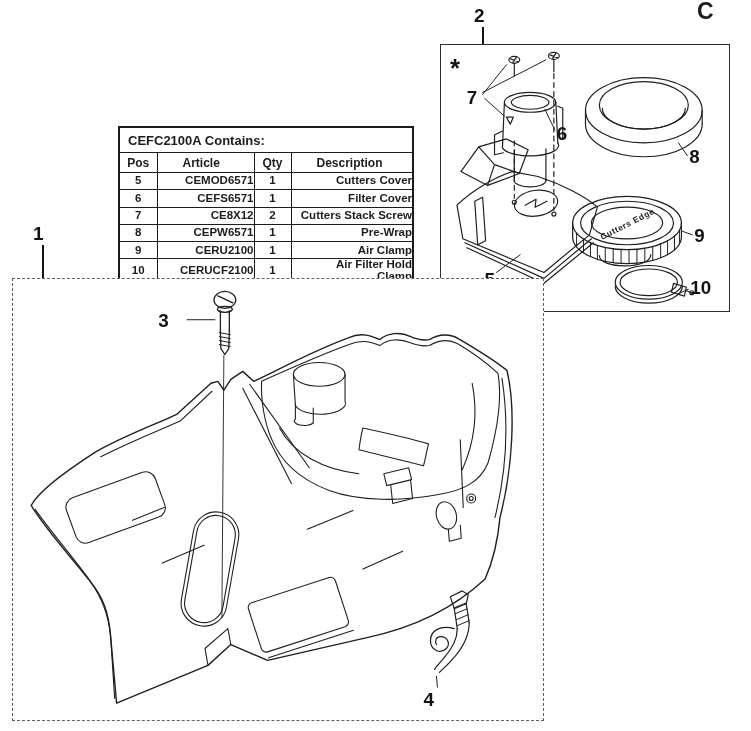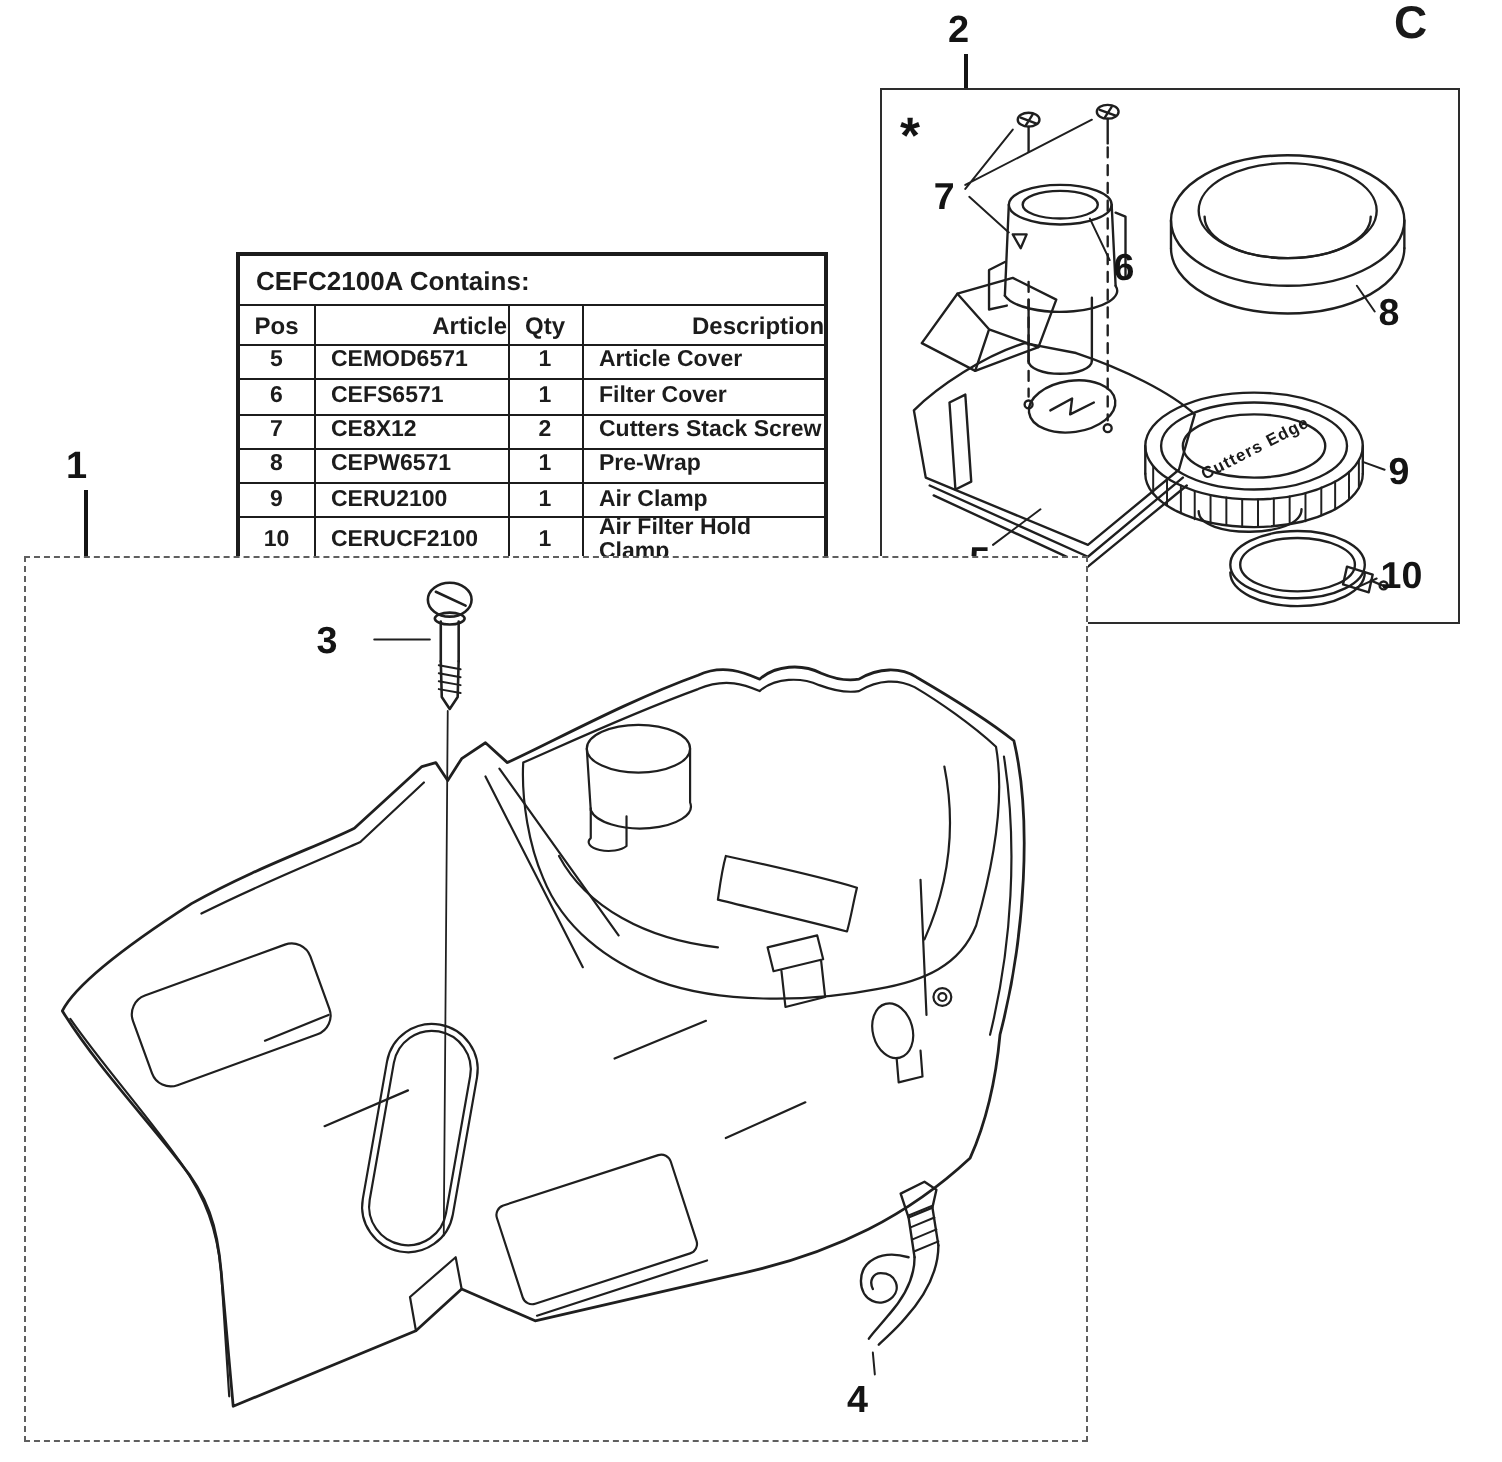--- a/index.html
+++ b/index.html
@@ -4,23 +4,23 @@
 <style>
   html,body{margin:0;padding:0;background:#fff;}
   .page{position:relative;width:751px;height:731px;background:#ffffff;overflow:hidden;
         font-family:"Liberation Sans",sans-serif;color:#111;}
   .corner-letter{position:absolute;left:697px;top:-2px;font-size:23px;font-weight:bold;color:#1a1a1a;}
 
   
   .parts-table{position:absolute;left:118px;top:82px;width:294px;border-collapse:collapse;
                table-layout:fixed;font-weight:bold;color:#1c1c1c;margin-top:44px;}
   .parts-table td,.parts-table th{border:1.4px solid #1c1c1c;padding:0;vertical-align:middle;
-               font-size:11.5px;line-height:1;}
+               font-size:11.5px;line-height:1;text-align:right;}
   .parts-table .title-cell{height:24px;font-size:13px;padding-left:8px;text-align:left;}
-  .parts-table th{height:19px;font-size:12px;text-align:right;padding-left:8px;}
+  .parts-table th{height:19px;font-size:12px;text-align:left;padding-left:25px;}
   .parts-table th.c,.parts-table td.c{text-align:center;padding-left:0;}
   .parts-table td{height:16.3px;padding-left:8px;}
   .parts-table td.c{padding-left:0;}
   .parts-table{border:2px solid #1c1c1c;}
 
   
   .big-num{position:absolute;font-size:19px;font-weight:bold;color:#141414;line-height:1;}
   .leader-v{position:absolute;width:1.6px;background:#141414;}
 
   
@@ -51,21 +51,21 @@
       <tr>
         <th class="c">Pos</th>
         <th>Article</th>
         <th class="c">Qty</th>
         <th>Description</th>
       </tr>
       <tr>
         <td class="c">5</td>
         <td>CEMOD6571</td>
         <td class="c">1</td>
-        <td>Article Cover</td>
+        <td>Cutters Cover</td>
       </tr>
       <tr>
         <td class="c">6</td>
         <td>CEFS6571</td>
         <td class="c">1</td>
         <td>Filter Cover</td>
       </tr>
       <tr>
         <td class="c">7</td>
         <td>CE8X12</td>

